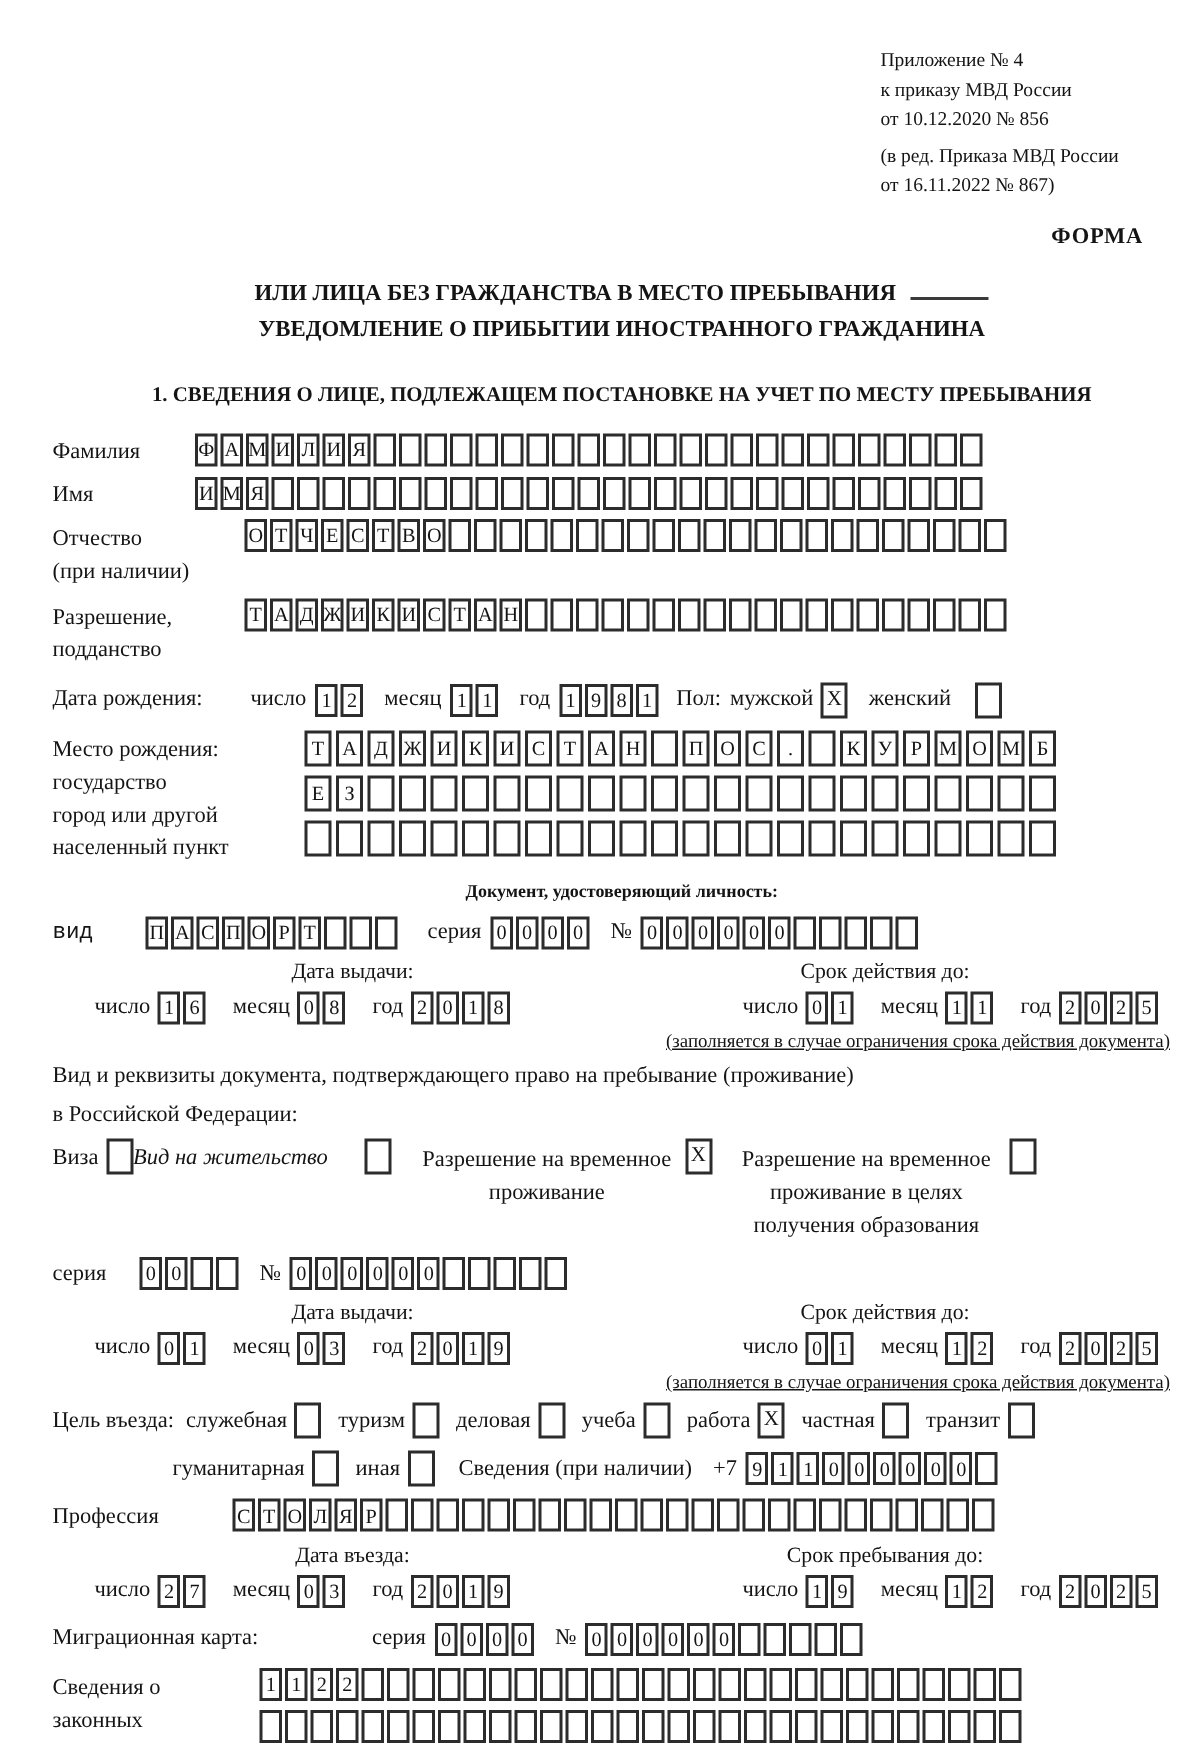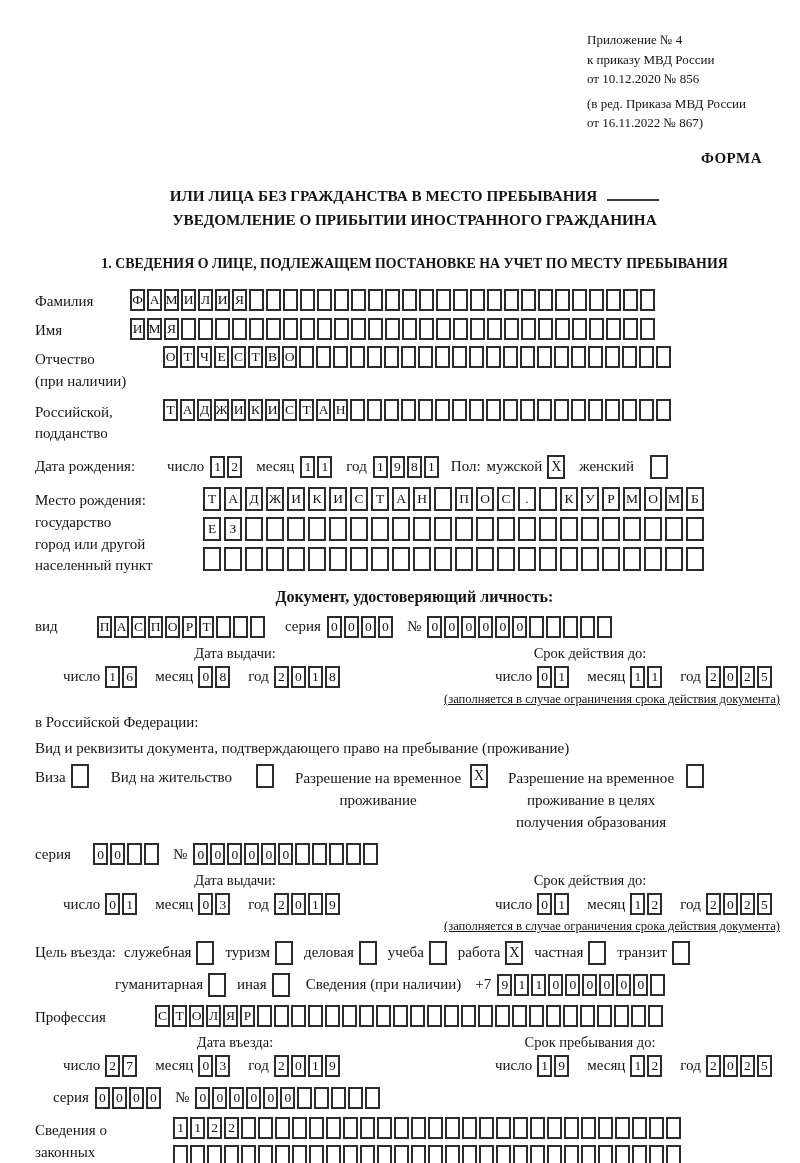--- a/index.html
+++ b/index.html
@@ -32,21 +32,21 @@
     font-size:13.5px; background:#fff;
   }
   .cells-wide .cell { width:18px; height:24px; margin-right:3px; }
 
   .cb {
     flex:none; width:18px; height:24px; border:2px solid #2c2c2c;
     display:inline-flex; align-items:center; justify-content:center; font-size:14px;
   }
   .t { white-space:nowrap; }
 
-  .doc-head { text-align:center; font-weight:bold; font-size:16px; margin:10px 0 8px 0; }
+  .doc-head { text-align:center; font-weight:bold; font-size:12px; margin:10px 0 8px 0; }
 
   .two-head { display:flex; font-size:14.5px; margin-top:6px;font-family:Liberation Serif, serif; }
   .two-head .th1 { width:400px; text-align:center; }
   .two-head .th2 { width:310px; text-align:center; }
   .date-line { display:flex; align-items:center; margin-top:3px; }
   .dg { display:flex; align-items:center; }
   .dg1 { margin-left:28px; width:372px; }
   .dg2 { margin-left:60px; }
   .dg .t { margin-right:5px; }
   .dg .gap { margin-left:16px; }
@@ -201,21 +201,21 @@
         <span class="cell"></span>
         <span class="cell"></span>
         <span class="cell"></span>
         <span class="cell"></span>
         <span class="cell"></span>
       </div>
   </div>
 
   <div class="row">
     <div class="lbl" style="width:128px;">
-      <div>Российской,</div>
+      <div>Разрешение,</div>
       <div>подданство</div>
     </div>
     <div class="cells">
         <span class="cell">Т</span>
         <span class="cell">А</span>
         <span class="cell">Д</span>
         <span class="cell">Ж</span>
         <span class="cell">И</span>
         <span class="cell">К</span>
         <span class="cell">И</span>
@@ -356,21 +356,21 @@
           <span class="cell"></span>
           <span class="cell"></span>
           <span class="cell"></span>
         </div>
     </div>
   </div>
 
   <div class="doc-head">Документ, удостоверяющий личность:</div>
 
   <div class="row" style="align-items:center;">
-    <span class="t" style="width:62px;">вид</span>
+    <span class="t" style="width:62px;font-family:Liberation Mono, monospace;">вид</span>
     <span class="cells">
         <span class="cell">П</span>
         <span class="cell">А</span>
         <span class="cell">С</span>
         <span class="cell">П</span>
         <span class="cell">О</span>
         <span class="cell">Р</span>
         <span class="cell">Т</span>
         <span class="cell"></span>
         <span class="cell"></span>
@@ -438,27 +438,27 @@
       <span class="cells">
           <span class="cell">2</span>
           <span class="cell">0</span>
           <span class="cell">2</span>
           <span class="cell">5</span>
         </span>
     </div>
   </div>
   <div class="small-note">(заполняется в случае ограничения срока действия документа)</div>
 
+  <div class="intro-line">Вид и реквизиты документа, подтверждающего право на пребывание (проживание)</div>
   <div class="intro-line">в Российской Федерации:</div>
-  <div class="intro-line">Вид и реквизиты документа, подтверждающего право на пребывание (проживание)</div>
 
   <div class="opt-row">
     <span class="t olbl">Виза</span>
     <span class="cb" style="margin-left:5px;"></span>
-    <span class="t olbl" style="margin-left:22px;">Вид на жительство</span>
+    <span class="t olbl" style="font-style:italic;">Вид на жительство</span>
     <span class="cb" style="margin-left:24px;"></span>
     <span class="center2 olbl" style="margin-left:20px;">Разрешение на временное проживание</span>
     <span class="cb" style="margin-left:8px;">X</span>
     <span class="center3 olbl" style="margin-left:14px;">Разрешение на временное проживание в целях получения образования</span>
     <span class="cb" style="margin-left:6px;"></span>
   </div>
 
   <div class="row" style="align-items:center; margin-top:4px;">
     <span class="t mr6" style="width:52px;">серия</span>
     <span class="cells">
@@ -661,20 +661,21 @@
       <span class="cells">
           <span class="cell">2</span>
           <span class="cell">0</span>
           <span class="cell">2</span>
           <span class="cell">5</span>
         </span>
     </div>
   </div>
 
   <div class="row" style="align-items:center;">
+    <span class="t" style="width:195px;">Миграционная карта:</span>
     <span class="t mr6 ml18">серия</span>
     <span class="cells">
         <span class="cell">0</span>
         <span class="cell">0</span>
         <span class="cell">0</span>
         <span class="cell">0</span>
       </span>
     <span class="t mr6 ml12">№</span>
     <span class="cells">
         <span class="cell">0</span>

